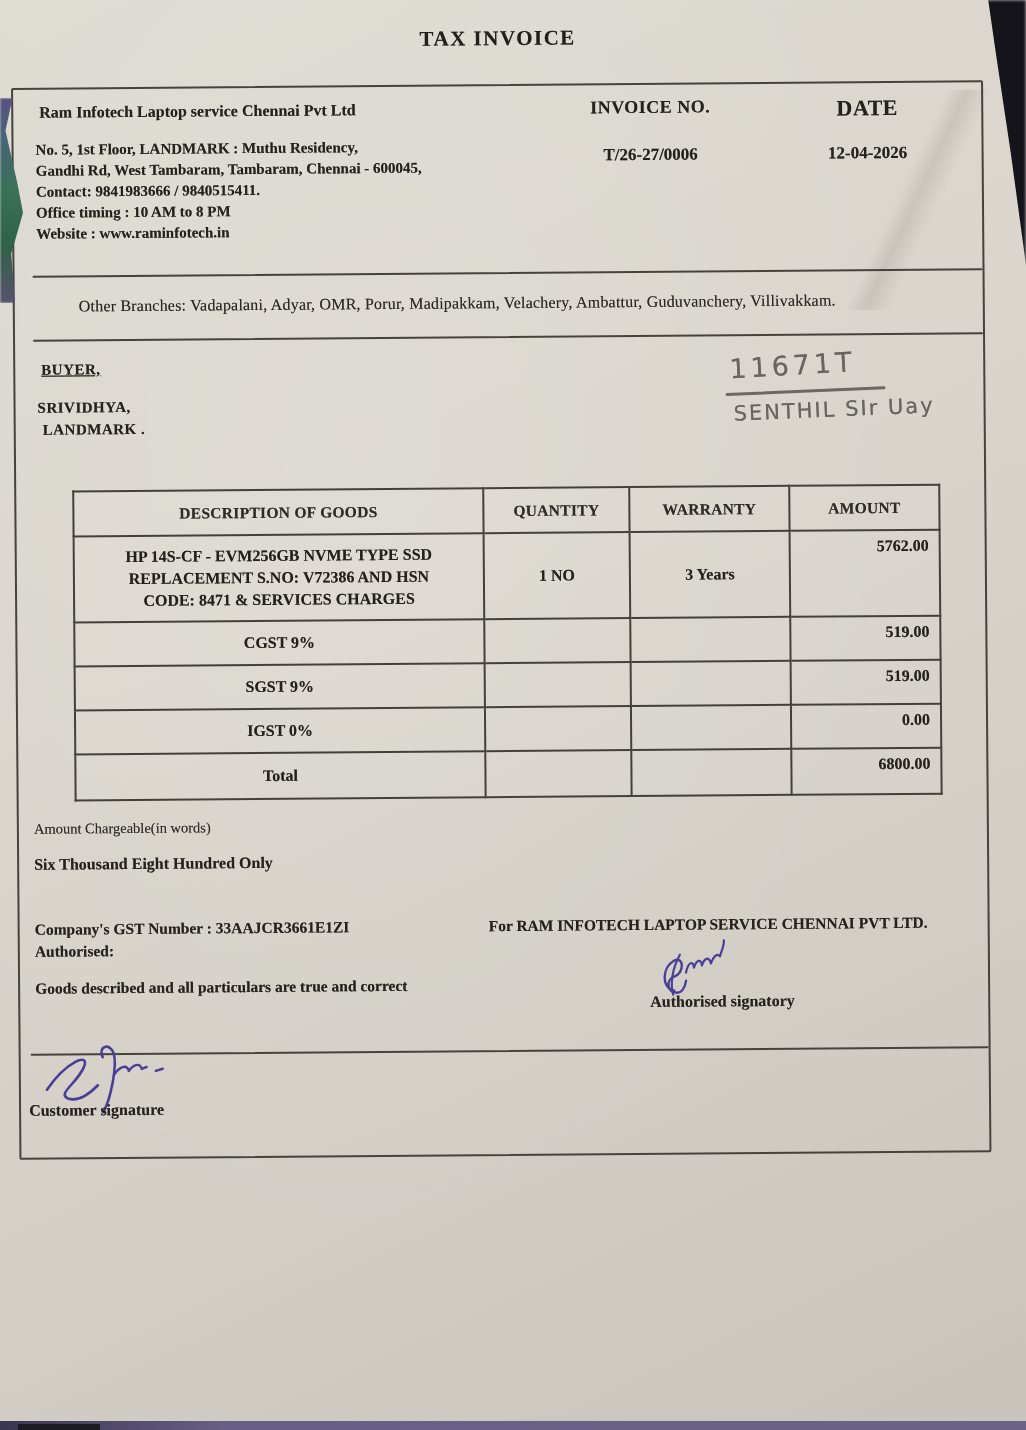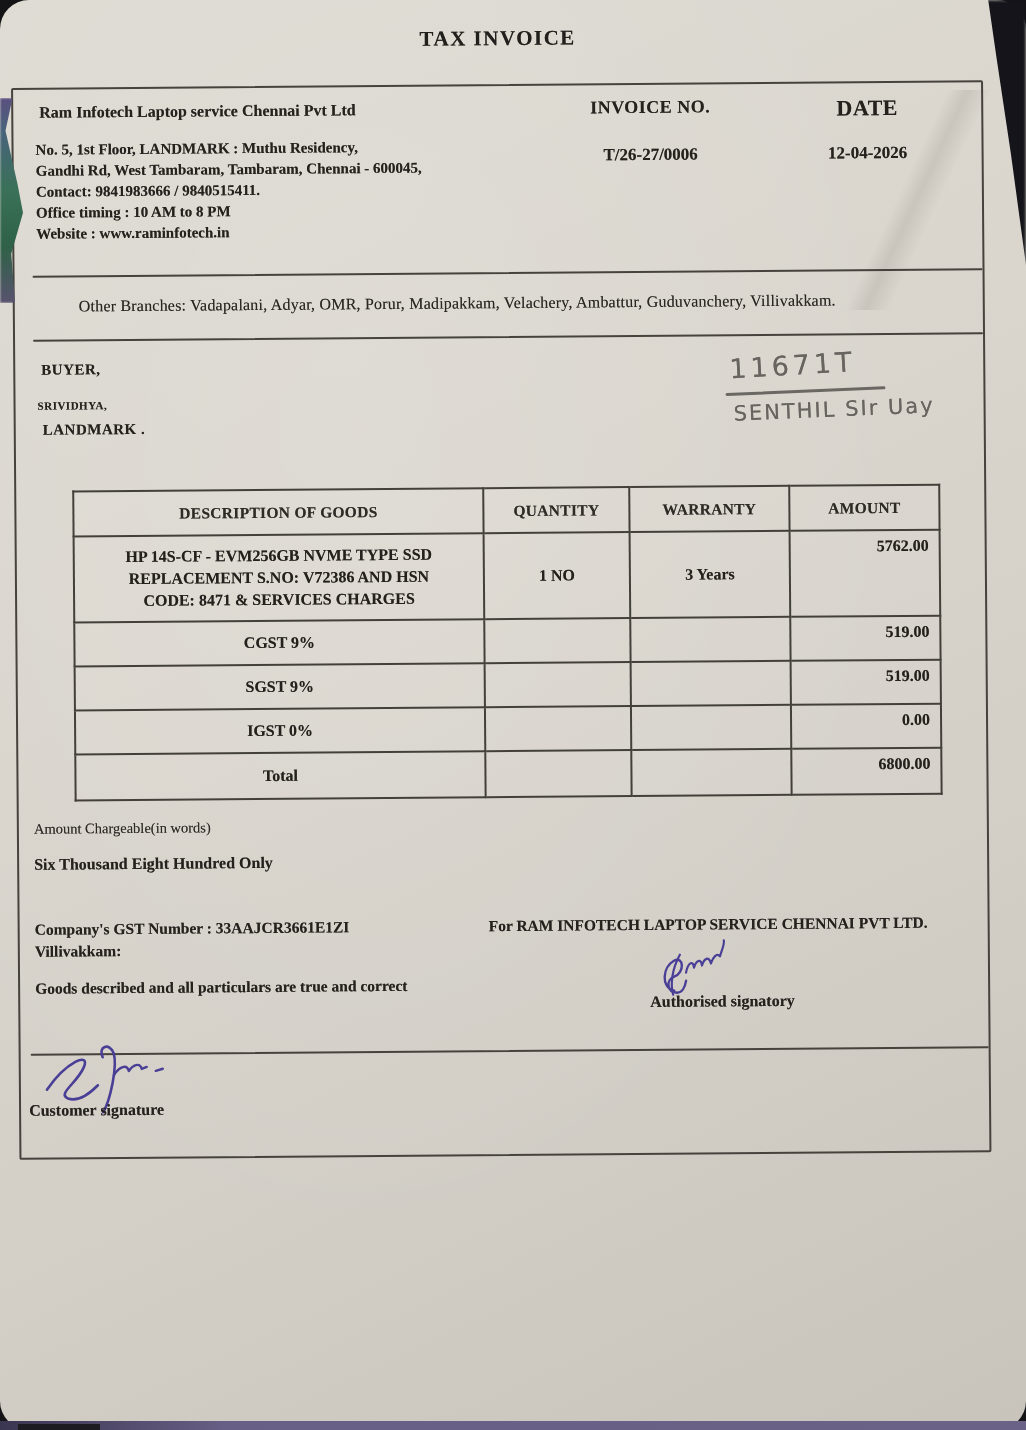--- a/index.html
+++ b/index.html
@@ -8,21 +8,20 @@
     background:#141316;
     font-family:"Liberation Serif", serif;
     position:relative;
     overflow:hidden;
   }
   .paper{
     position:absolute;inset:0;
     background:
       radial-gradient(ellipse at 35% 30%, rgba(255,255,255,0.10), rgba(0,0,0,0) 60%),
       linear-gradient(155deg,#dedbd3 0%, #dad6ce 38%, #d3cfc7 68%, #c8c4bc 100%);
-    border-radius: 29px;
   }
   
   .edge-dark-right{
     position:absolute; right:0; top:0; width:42px; height:265px;
     background:#15141a;
     clip-path:polygon(10% 0%, 100% 0%, 100% 100%, 64% 58%, 30% 22%);
     filter:blur(1.5px);
   }
   .edge-green-left{
     position:absolute; left:0; top:98px; width:25px; height:205px;
@@ -71,22 +70,22 @@
   .date-label{left:812px; top:98px; width:120px; text-align:center; font-size:22px; letter-spacing:0.5px;}
   .date-value{left:812px; top:146px; width:120px; text-align:center; font-size:17px;}
 
   .hline{height:2px; background:#46423c; border-radius:1px;}
   .line-a{left:36px; top:272px; width:950px;}
   .line-b{left:36px; top:336px; width:950px;}
   .line-c{left:28px; top:1050px; width:958px;}
 
   .branches{left:82px; top:294px; font-size:16px; letter-spacing:0.2px; color:#2a2723;}
 
-  .buyer-label{left:44px; top:358px; font-size:15px; letter-spacing:0.5px;}
-  .buyer-name{left:40px; top:396px; font-size:11px; letter-spacing:0.5px;}
+  .buyer-label{left:44px; top:358px; font-size:15px; letter-spacing:0.5px;text-decoration:underline;}
+  .buyer-name{left:40px; top:396px; font-size:15px; letter-spacing:0.5px;}
   .buyer-city{left:45px; top:418px; font-size:15px; letter-spacing:0.5px;}
 
   .hand{
     font-family:"DejaVu Sans", sans-serif;
     color:#68645f; font-weight:400;
   }
   .hand-jobno{left:732px; top:352px; font-size:27px; letter-spacing:4px; transform:rotate(-3deg);}
   .hand-underline{left:728px; top:392px; width:160px; height:3px; background:#6b6762; transform:rotate(-2deg); border-radius:2px;}
   .hand-note{left:736px; top:400px; font-size:21px; letter-spacing:2px; transform:rotate(-2deg); white-space:nowrap;}
 
@@ -220,21 +219,21 @@
           <td class="ctr"></td>
           <td class="amt">6800.00</td>
         </tr>
       </tbody>
     </table>
 
     <div class="abs aw-label">Amount Chargeable(in words)</div>
     <div class="abs aw-value b">Six Thousand Eight Hundred Only</div>
 
     <div class="abs gst b">Company's GST Number : 33AAJCR3661E1ZI</div>
-    <div class="abs decl-label b">Villivakkam:</div>
+    <div class="abs decl-label b">Authorised:</div>
     <div class="abs for-company b">For RAM INFOTECH LAPTOP SERVICE CHENNAI PVT LTD.</div>
     <div class="abs decl-text b">Goods described and all particulars are true and correct</div>
 
     <svg class="abs sig auth-sig" width="100" height="64" viewBox="0 0 100 64">
       <path d="M30 58 C 16 54, 19 34, 30 28 C 40 23, 41 40, 30 44 C 22 47, 22 59, 33 60 C 38 60, 41 54, 42 48" stroke-width="2.4"></path>
       <path d="M29 62 C 26 52, 28 36, 36 22" stroke-width="2.2"></path>
       <path d="M42 40 C 44 30, 49 27, 50 35 C 52 28, 57 25, 58 33 C 60 26, 65 23, 67 31 C 69 25, 73 20, 76 24 C 78 18, 81 11, 80 8" stroke-width="2.2"></path>
     </svg>
     <div class="abs auth-label b">Authorised signatory</div>
 

